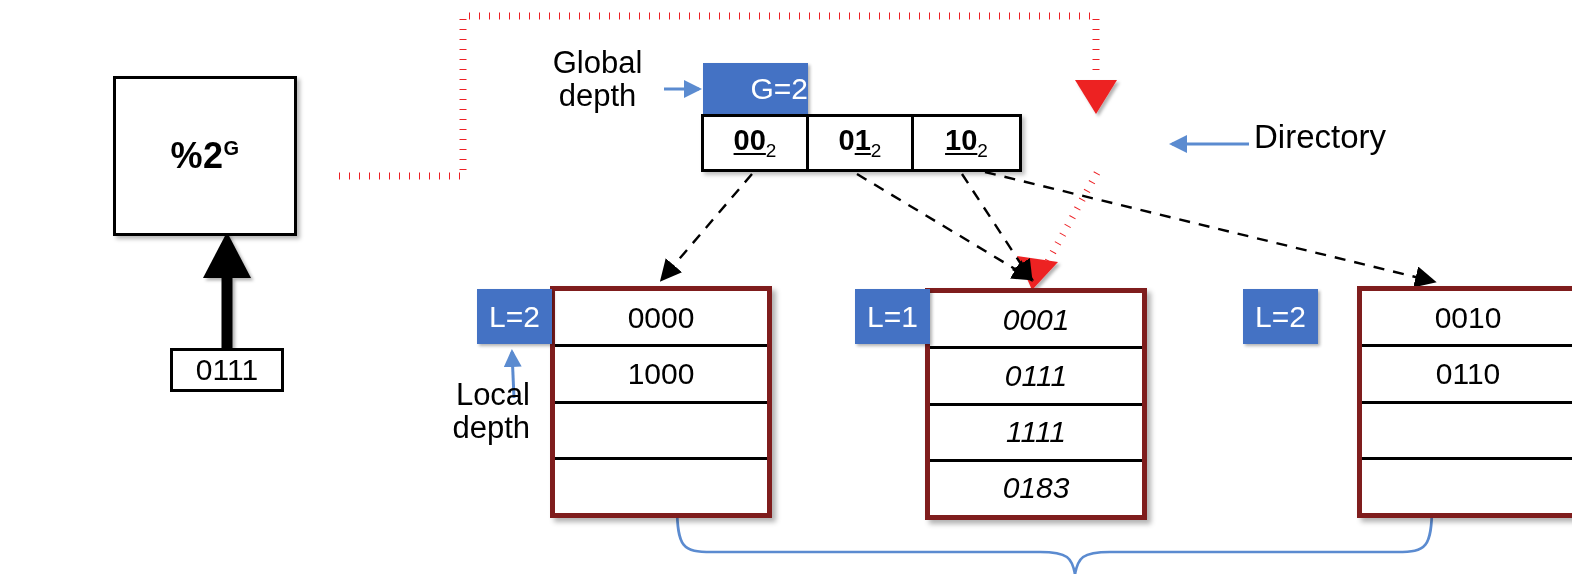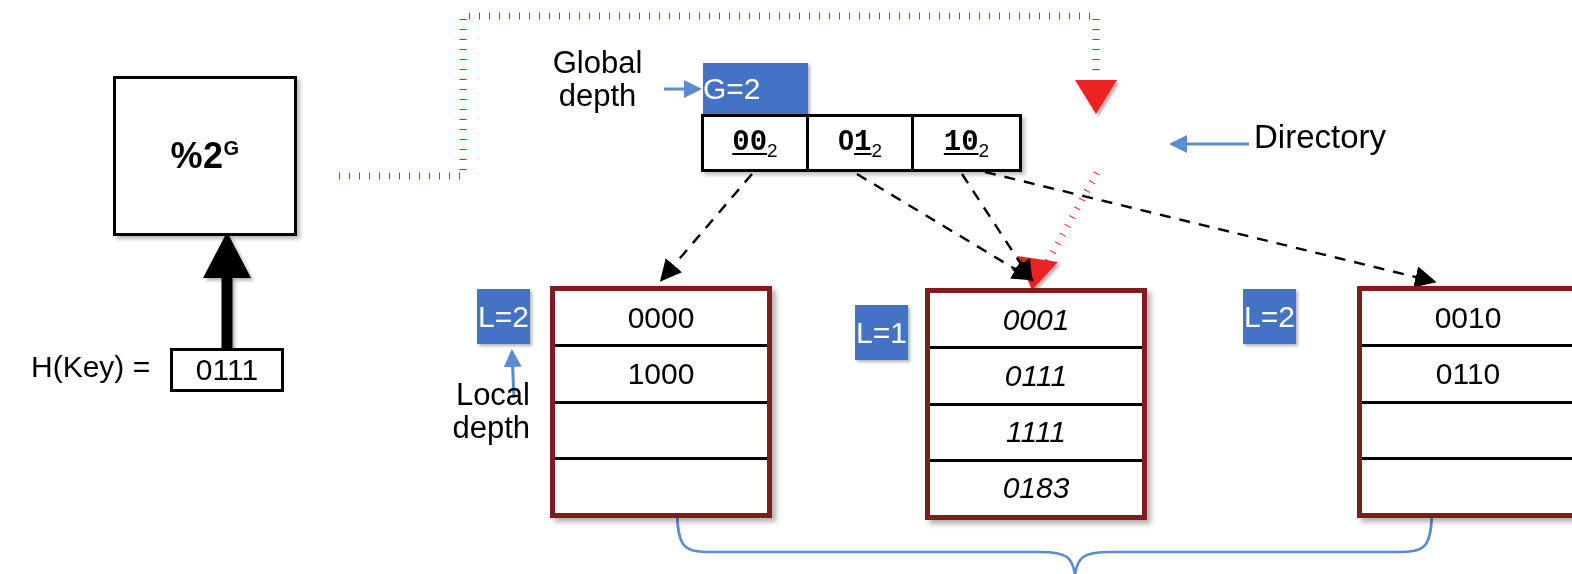--- a/index.html
+++ b/index.html
@@ -26,48 +26,48 @@
   
   #global-depth-label{position:absolute;left:535px;top:46px;width:125px;
         font-size:31px;line-height:1.08;text-align:center;}
   #local-depth-label{position:absolute;left:406px;top:378px;width:124px;
         font-size:31px;line-height:1.08;text-align:right;}
   #directory-label{position:absolute;left:1254px;top:118px;font-size:33px;white-space:nowrap;}
 
   
   #gdepth-badge{position:absolute;left:703px;top:63px;width:105px;height:52px;
       background:#4472C4;box-sizing:border-box;
-      display:flex;align-items:center;justify-content:flex-start;
+      display:flex;align-items:center;justify-content:flex-end;
       color:#fff;font-size:30px;box-shadow:2px 2px 3px rgba(0,0,0,.3);}
   #directory{position:absolute;left:701px;top:114px;height:58px;display:flex;
       border:3px solid #000;box-sizing:border-box;background:#fff;
       box-shadow:3px 3px 4px rgba(0,0,0,.25);}
   #directory .dcell{width:105px;height:100%;box-sizing:border-box;
       border-right:3px solid #000;display:flex;align-items:center;justify-content:center;
       font-size:29px;font-weight:bold;}
   #directory .dcell:last-child{border-right:none;}
-  #directory .dcell .u{text-decoration:underline;text-underline-offset:3px;font-family:Liberation Mono, monospace;}
+  #directory .dcell .u{text-decoration:underline;text-underline-offset:3px;}
   #directory .dcell .sub{font-size:19px;font-weight:normal;vertical-align:sub;}
 
   
   .bucket{position:absolute;width:222px;height:232px;background:#fff;
       border:5px solid #7f1d1d;box-sizing:border-box;
       box-shadow:4px 4px 5px rgba(0,0,0,.3);display:flex;flex-direction:column;}
   .bucket .slot{flex:1;border-bottom:3px solid #000;box-sizing:border-box;
       display:flex;align-items:center;justify-content:center;font-size:30px;}
   .bucket .slot:last-child{border-bottom:none;}
-  .ldepth{position:absolute;width:53px;height:55px;background:#4472C4;
+  .ldepth{position:absolute;width:75px;height:55px;background:#4472C4;
       display:flex;align-items:center;justify-content:center;
       color:#fff;font-size:30px;box-shadow:2px 2px 3px rgba(0,0,0,.3);z-index:5;}
 
   #bucket1{left:550px;top:286px;}
   #bucket2{left:925px;top:288px;font-style:italic;}
   #bucket3{left:1313px;top:286px;margin-left:44px;}
   #ldepth1{left:477px;top:289px;}
-  #ldepth2{left:855px;top:289px;margin-top:16px;}
+  #ldepth2{left:855px;top:289px;}
   #ldepth3{left:1243px;top:289px;}
 </style>
 </head>
 <body>
 
 <div id="stage">
 
   <svg class="svg-layer" viewBox="0 0 1572 574" xmlns="http://www.w3.org/2000/svg">
     <defs>
       <marker id="mk-black" markerWidth="9" markerHeight="9" refX="7" refY="4.5" orient="auto" markerUnits="strokeWidth">
@@ -121,21 +121,20 @@
 
       <path d="M677,505 C677,548 683,552 712,552 L1040,552 C1068,552 1072,558 1075,574" stroke="#5B8BD0" stroke-width="2.6" fill="none"></path>
       <path d="M1432,505 C1432,548 1426,552 1397,552 L1110,552 C1082,552 1078,558 1075,574" stroke="#5B8BD0" stroke-width="2.6" fill="none"></path>
     </g>
   </svg>
 
   <div id="mod-box">
     <span class="expr"><span>%2</span><sup>G</sup></span>
   </div>
 
-  <div id="hkey-label">H(Key) =</div>
   <div id="hkey-box">
     <span>0111</span>
   </div>
 
   <div id="global-depth-label">
     <div>Global</div>
     <div>depth</div>
   </div>
 
   <div id="local-depth-label">

